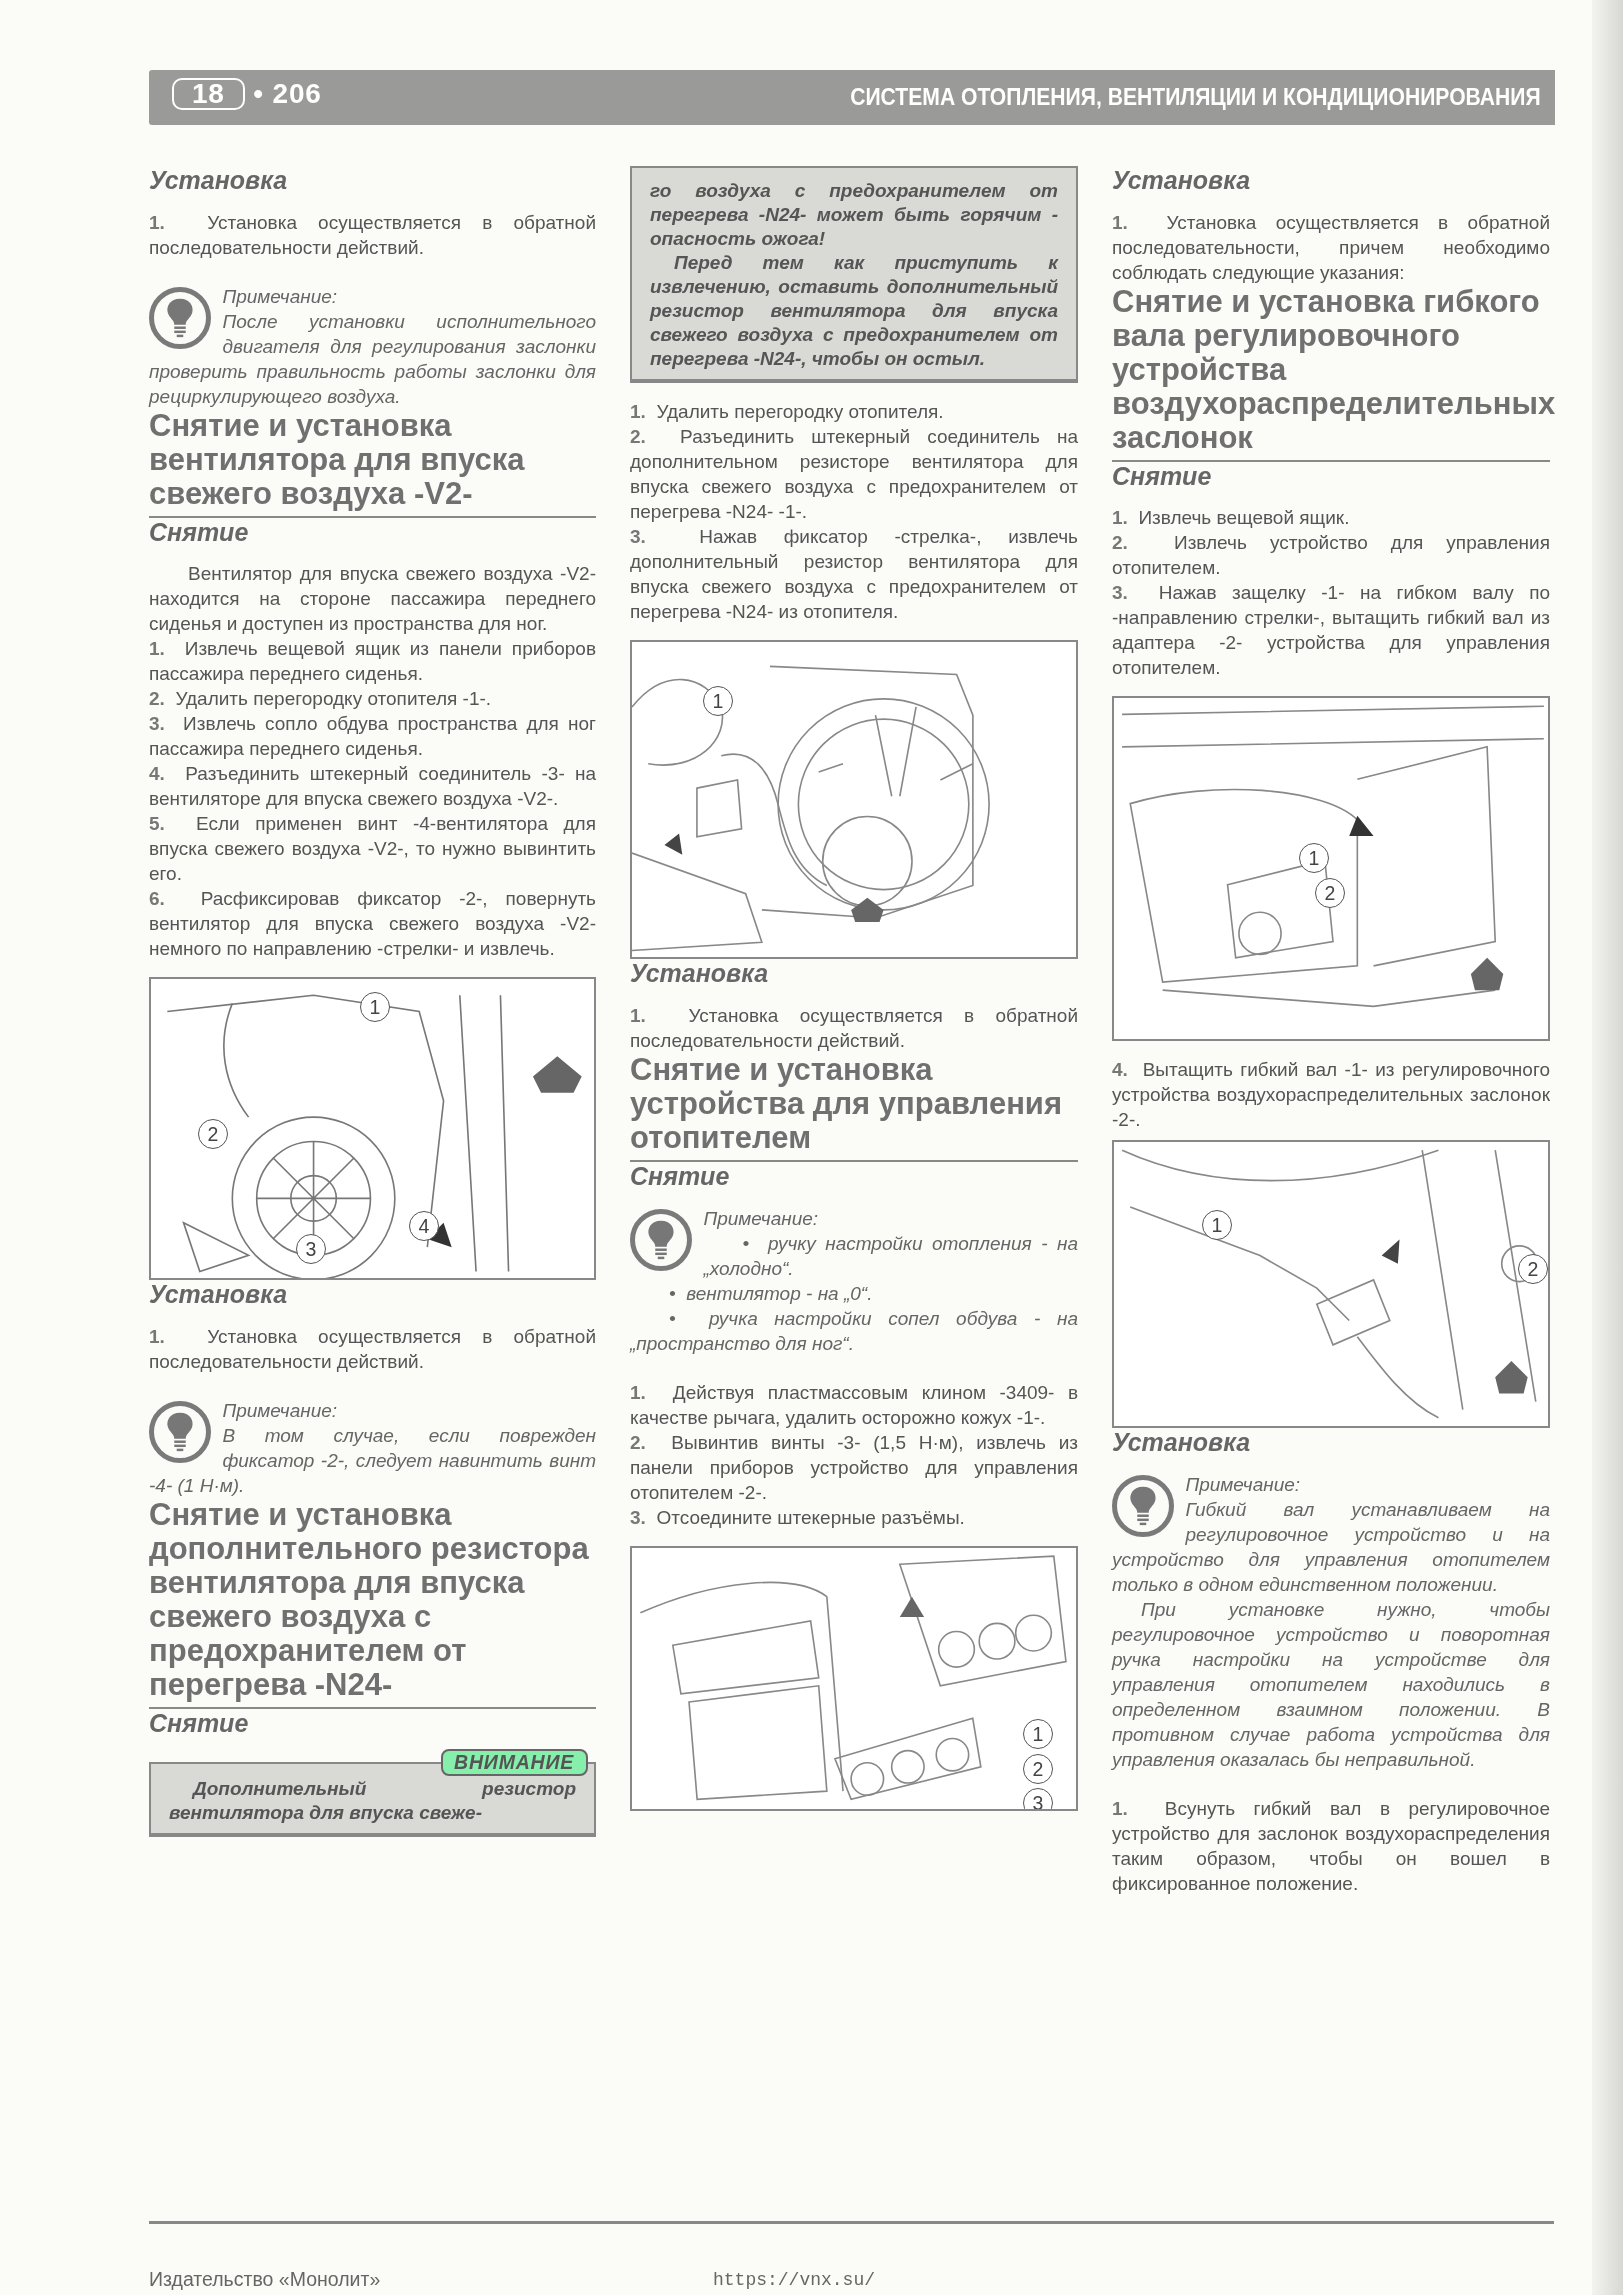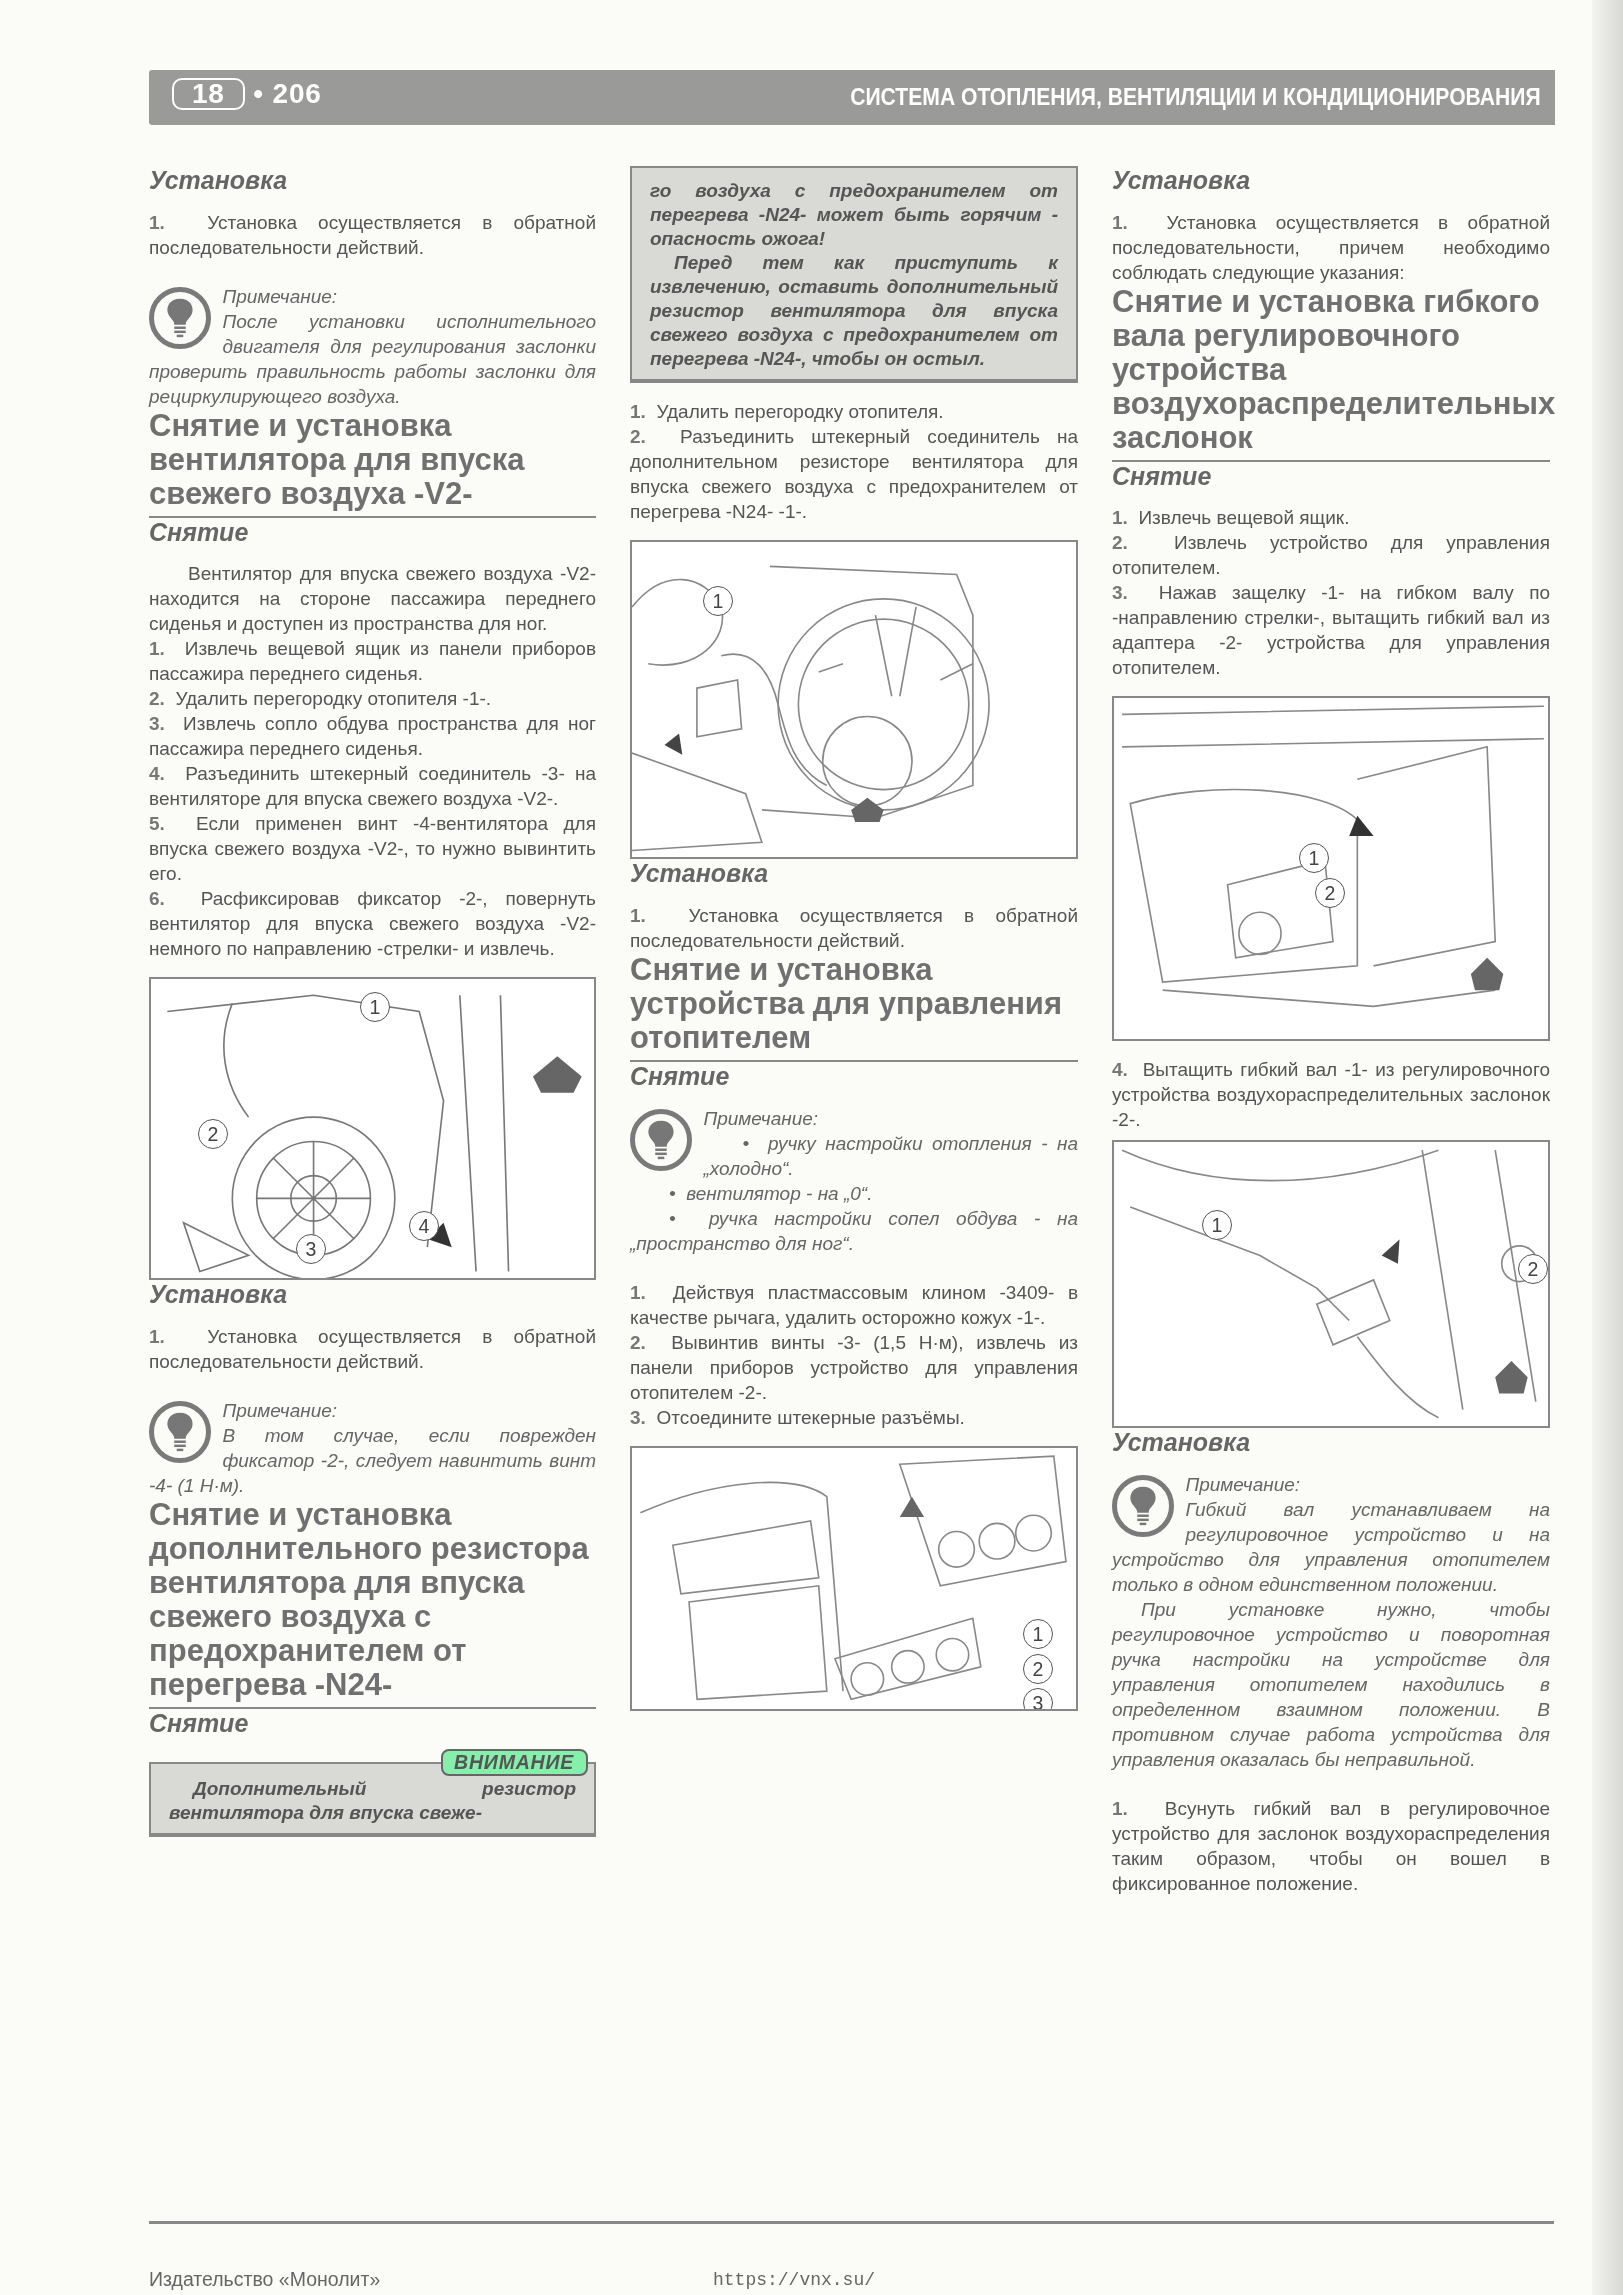--- a/index.html
+++ b/index.html
@@ -136,20 +136,21 @@
 
 <div class="col c2">
   <div class="warn" style="border-top-width:2.4px; padding-top:11.4px;">
     <p>го воздуха с предохранителем от перегрева -N24- может быть горячим - опасность ожога!</p>
     <p class="ind">Перед тем как приступить к извлечению, оставить дополнительный резистор вентилятора для впуска свежего воздуха с предохранителем от перегрева -N24-, чтобы он остыл.</p>
   </div>
 
   <div class="mt20">
     <p class="p"><b class="n">1.</b>&nbsp;&nbsp;<span>Удалить перегородку отопителя.</span></p>
     <p class="p"><b class="n">2.</b>&nbsp;&nbsp;<span>Разъединить штекерный соединитель на дополнительном резисторе вентилятора для впуска свежего воздуха с предохранителем от перегрева -N24- -1-.</span></p>
+    <p class="p"><b class="n">3.</b>&nbsp;&nbsp;<span>Нажав фиксатор -стрелка-, извлечь дополнительный резистор вентилятора для впуска свежего воздуха с предохранителем от перегрева -N24- из отопителя.</span></p>
   </div>
 
   <div class="figure mt20" style="height:315px;">
     <svg width="448" height="315" viewBox="0 0 552 388">
       <g fill="none" stroke="#888" stroke-width="2">
         <path d="M170 30 L400 40 L420 90 L420 300 L300 340 L160 330"></path>
         <circle cx="310" cy="200" r="130"></circle>
         <circle cx="310" cy="200" r="105"></circle>
         <circle cx="290" cy="270" r="55"></circle>
         <path d="M0 80 C40 30 90 40 110 80 C120 120 80 160 20 150"></path>

